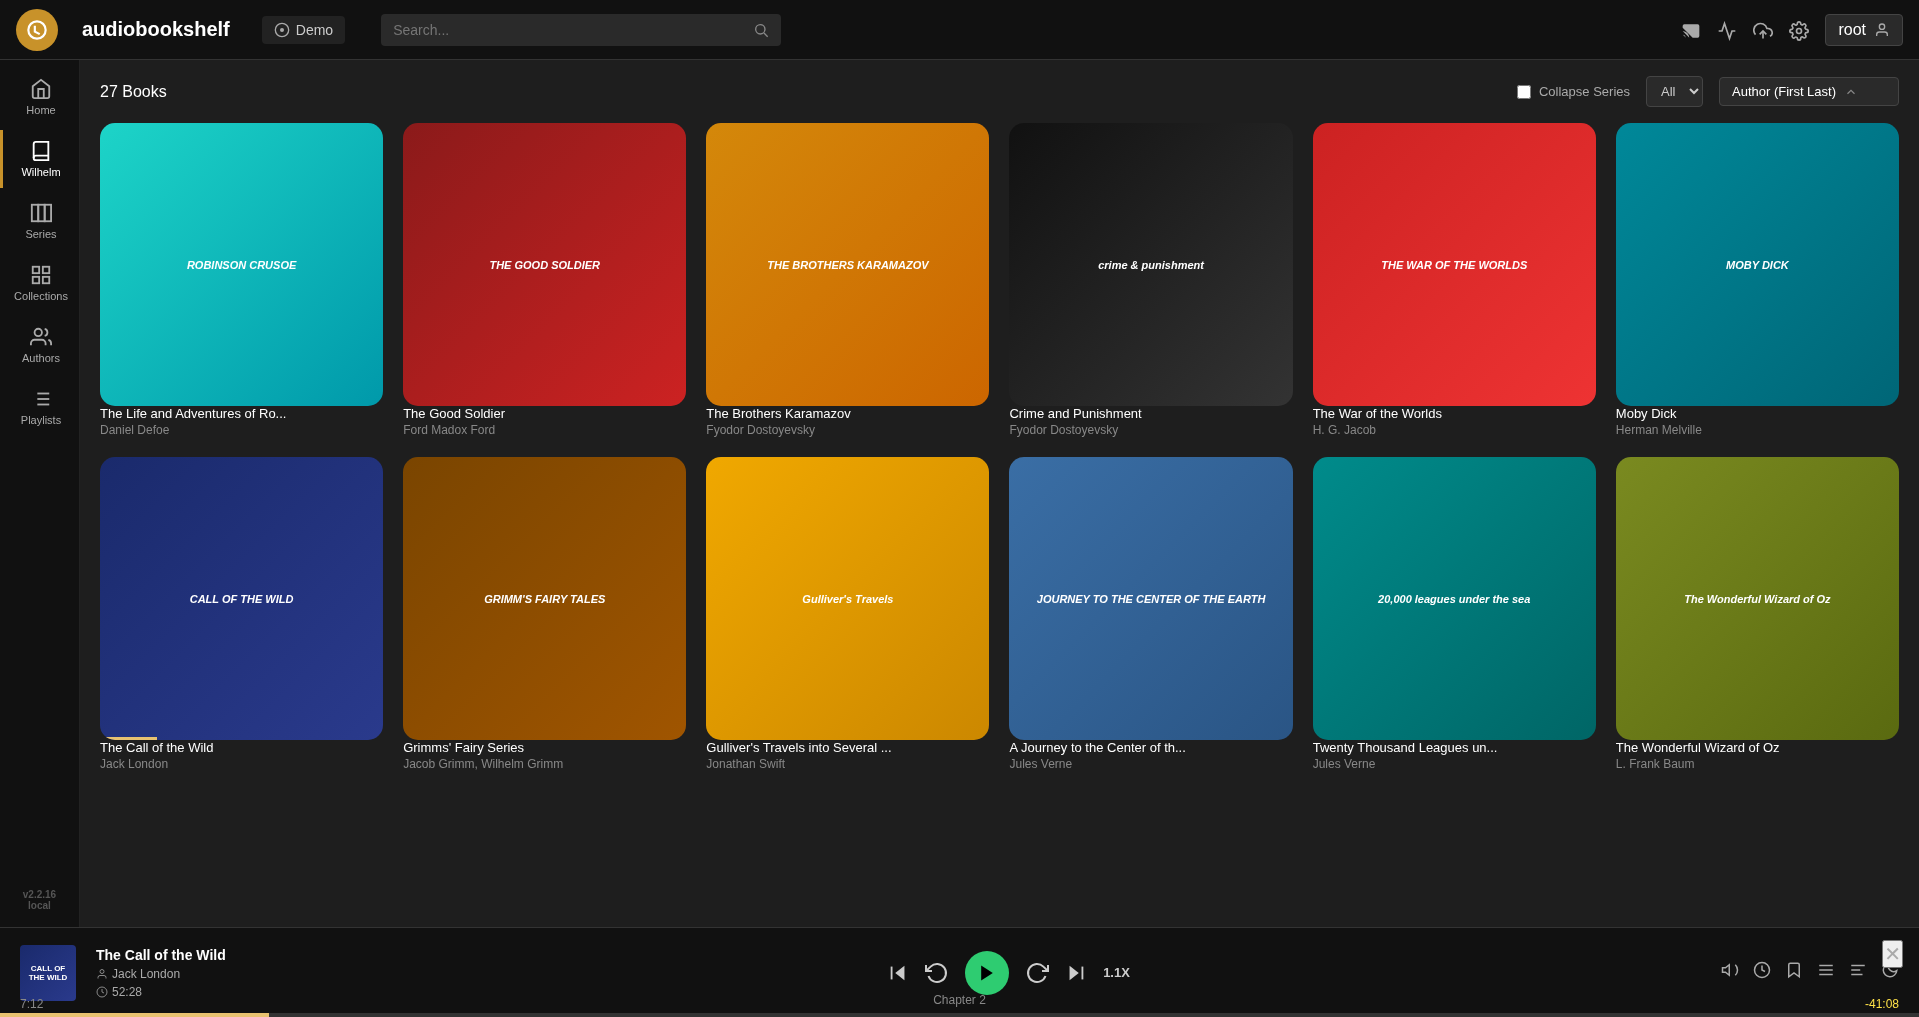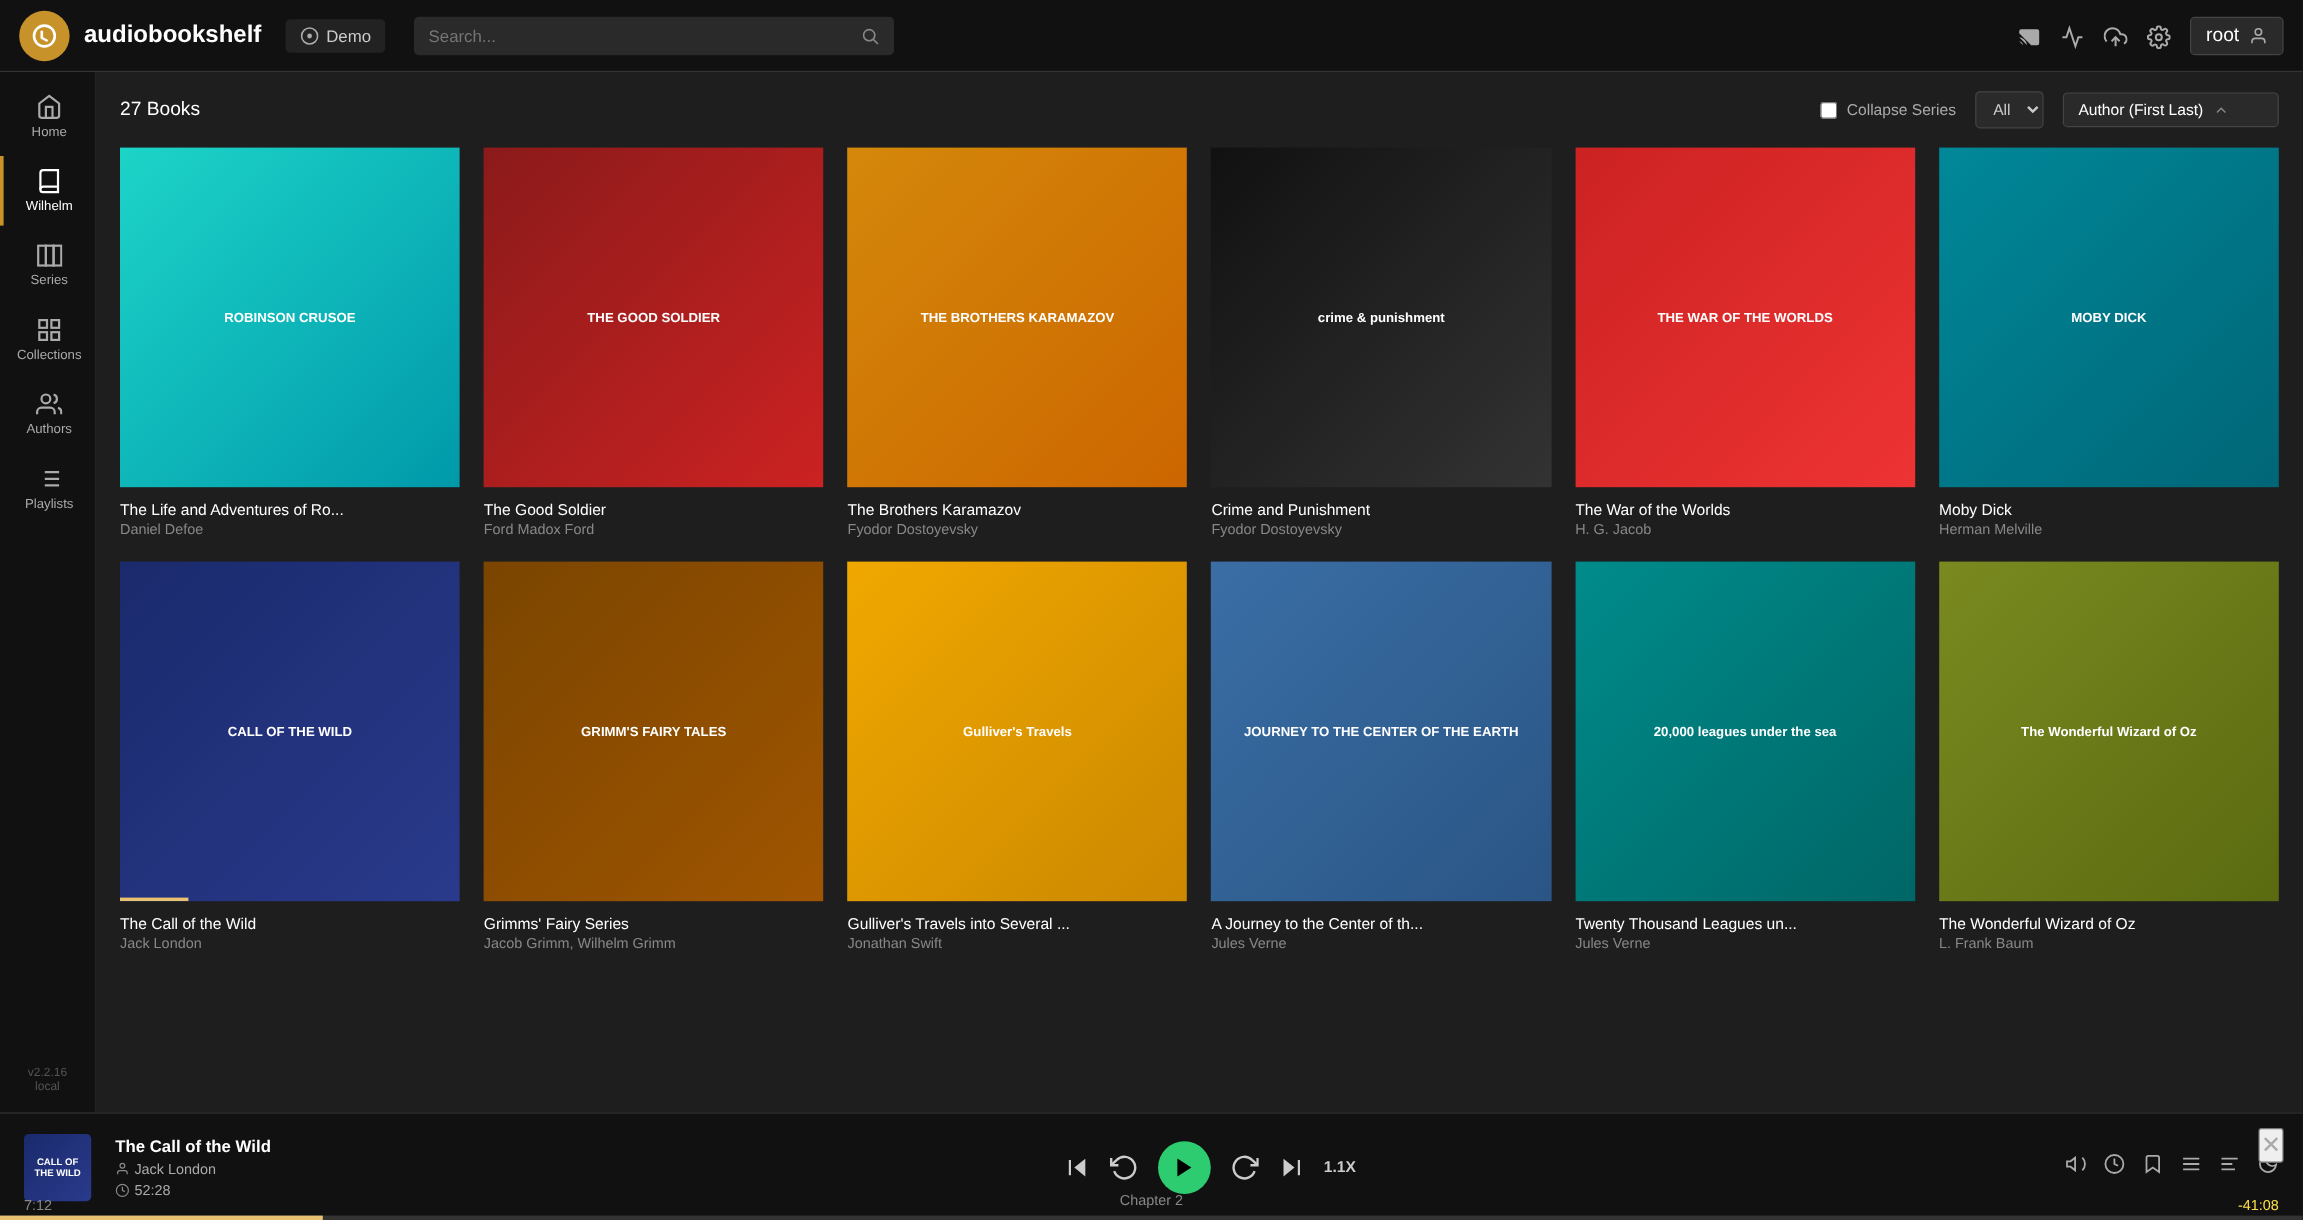--- a/index.html
+++ b/index.html
@@ -1,21 +1,21 @@
 <!DOCTYPE html>
 <html><head>
   <meta charset="utf-8">
   <style>
     * { margin: 0; padding: 0; box-sizing: border-box; }
     body { background: #1a1a1a; color: #fff; font-family: 'Segoe UI', Arial, sans-serif; height: 1017px; width: 1919px; overflow: hidden; display: flex; flex-direction: column; }
 
     
     .topnav {
       display: flex; align-items: center; background: #111; height: 60px;
-      padding: 14px 16px; gap: 12px; flex-shrink: 0; border-bottom: 1px solid #333;
+      padding: 14px 16px; gap: 24px; flex-shrink: 0; border-bottom: 1px solid #333;
     }
     .logo-circle {
       width: 42px; height: 42px; border-radius: 50%; background: #c8922a;
       display: flex; align-items: center; justify-content: center; flex-shrink: 0;
     }
     .logo-circle svg { width: 26px; height: 26px; }
     .app-title { font-size: 20px; font-weight: 600; color: #fff; margin-right: 8px; }
     .library-selector {
       display: flex; align-items: center; gap: 6px; background: #222; border-radius: 4px;
       padding: 6px 12px; cursor: pointer; color: #ccc; font-size: 14px;
@@ -44,21 +44,21 @@
       align-items: center; padding: 8px 0; gap: 4px; border-right: 1px solid #222;
       flex-shrink: 0;
     }
     .sidebar-item {
       display: flex; flex-direction: column; align-items: center; justify-content: center;
       width: 100%; padding: 10px 4px; gap: 4px; cursor: pointer; color: #aaa;
       font-size: 11px; border-left: 3px solid transparent; transition: color 0.2s;
     }
     .sidebar-item.active { color: #fff; border-left-color: #c8922a; }
     .sidebar-item svg { width: 22px; height: 22px; }
-    .sidebar-version { margin-top: auto; font-size: 10px; color: #555; text-align: center; padding: 8px; }
+    .sidebar-version { margin-top: auto; font-size: 10px; color: #555; text-align: center; padding: 8px; font-weight: bold; }
 
     
     .content { flex: 1; overflow-y: auto; background: #1e1e1e; padding: 16px 20px; }
     .content-header {
       display: flex; align-items: center; margin-bottom: 16px; gap: 16px;
     }
     .books-count { font-size: 16px; color: #fff; font-weight: 500; flex: 1; }
     .collapse-series { display: flex; align-items: center; gap: 8px; color: #aaa; font-size: 13px; }
     .collapse-series input[type=checkbox] { width: 14px; height: 14px; }
     .filter-select {
@@ -72,22 +72,22 @@
     }
 
     
     .books-grid {
       display: grid;
       grid-template-columns: repeat(6, 1fr);
       gap: 20px;
     }
     .book-item { cursor: pointer; }
     .book-cover {
-      width: 100%; aspect-ratio: 1; border-radius: 0; overflow: hidden;
-      position: relative; margin-bottom: 11px;
+      width: 100%; aspect-ratio: 1; border-radius: 15px; overflow: hidden;
+      position: relative; margin-bottom: 0; font-style: italic;
     }
     .book-cover-inner {
       width: 100%; height: 100%; display: flex; align-items: center; justify-content: center;
       font-size: 11px; font-weight: bold; text-align: center; padding: 8px;
     }
     .book-title { font-size: 13px; color: #fff; font-weight: 500; margin-bottom: 2px; white-space: nowrap; overflow: hidden; text-overflow: ellipsis; }
     .book-author { font-size: 12px; color: #888; }
     .book-progress-bar {
       position: absolute; bottom: 0; left: 0; height: 3px; background: #e8c270;
     }

